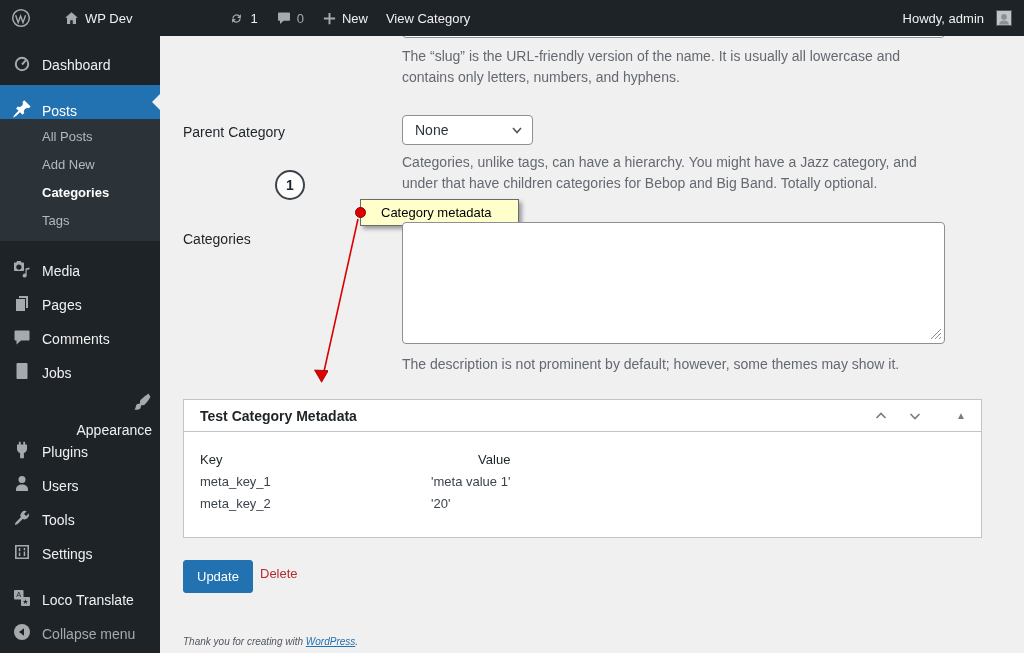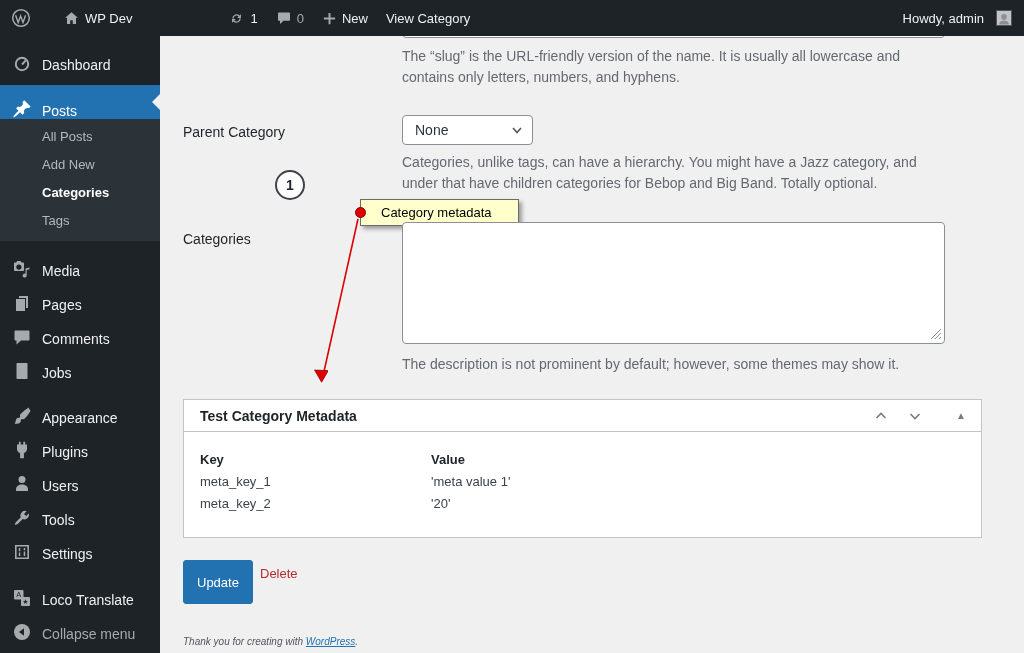--- a/index.html
+++ b/index.html
@@ -31,21 +31,21 @@
   .menu-item.current { background:#2271b1; color:#fff; }
   .menu-item.current svg { fill:#fff; }
   .menu-item.current::after {
     content:""; position:absolute; right:0; top:50%; margin-top:-8px;
     border:8px solid transparent; border-right-color:#f0f0f1;
   }
   .menu-item.dim { color:#a7aaad; }
   .submenu { background:#2c3338; padding:4px 0 6px; }
   .submenu-item { height:28px; line-height:28px; padding-left:42px; font-size:13px; color:#b4b9be; cursor:pointer; }
   .submenu-item.current { color:#fff; font-weight:700; }
-  .mt12 { margin-top:12px; } .mt11 { margin-top:11px; } .mt7 { margin-top:7px; } .mt4 { margin-top:4px; }
+  .mt12 { margin-top:12px; } .mt11 { margin-top:11px;flex-direction:column; } .mt7 { margin-top:7px; } .mt4 { margin-top:4px; }
   
   #content { position:absolute; left:160px; top:0; width:864px; height:653px; z-index:10; }
   .form-label { position:absolute; font-size:14px; color:#1d2327; }
   .help { position:absolute; font-size:14px; line-height:21px; color:#646970; width:546px; }
   .text-input {
     position:absolute; border:1px solid #8c8f94; border-radius:4px; background:#fff;
     font-family:"Liberation Sans",sans-serif; font-size:14px; color:#2c3338; padding:0 8px;
   }
   .select-box {
     position:absolute; left:242px; top:115px; width:131px; height:30px;
@@ -81,24 +81,24 @@
     background:#fff; border:1px solid #c3c4c7;
   }
   .metabox-header { height:32px; display:flex; align-items:center; border-bottom:1px solid #c3c4c7; padding:0 8px 0 16px; }
   .metabox-title { font-size:14px; font-weight:700; color:#1d2327; }
   .metabox-actions { margin-left:auto; display:flex; align-items:center; gap:10px; }
   .mb-btn { width:24px; height:24px; display:flex; align-items:center; justify-content:center; cursor:pointer; }
   .mb-toggle { font-size:10px; color:#787c82; margin-left:12px; }
   .meta-table { position:absolute; left:16px; top:48px; font-size:13px; color:#3c434a; }
   .meta-row { display:flex; height:22px; align-items:center; }
   .meta-key { width:231px; }
-  .meta-head { font-weight:700; color:#1d2327; font-size:13px; }
+  .meta-head { font-weight:400; color:#1d2327; font-size:13px;justify-content:space-between; }
   
   .btn-primary {
-    position:absolute; left:23px; top:560px; height:44px; padding:0 13px;
+    position:absolute; left:23px; top:560px; height:33px; padding:0 13px;
     background:#2271b1; border:1px solid #2271b1; border-radius:3px;
     color:#fff; font-size:13px; font-family:"Liberation Sans",sans-serif; cursor:pointer;
   }
   .delete-link { position:absolute; left:100px; top:566px; font-size:13px; color:#b32d2e; cursor:pointer; }
   .footer { position:absolute; left:23px; top:626px; font-size:10px; font-style:italic; color:#50575e; }
   .footer a { color:#2271b1; text-decoration:underline; cursor:pointer; font-style:italic; }
 </style>
 </head>
 <body>
 

